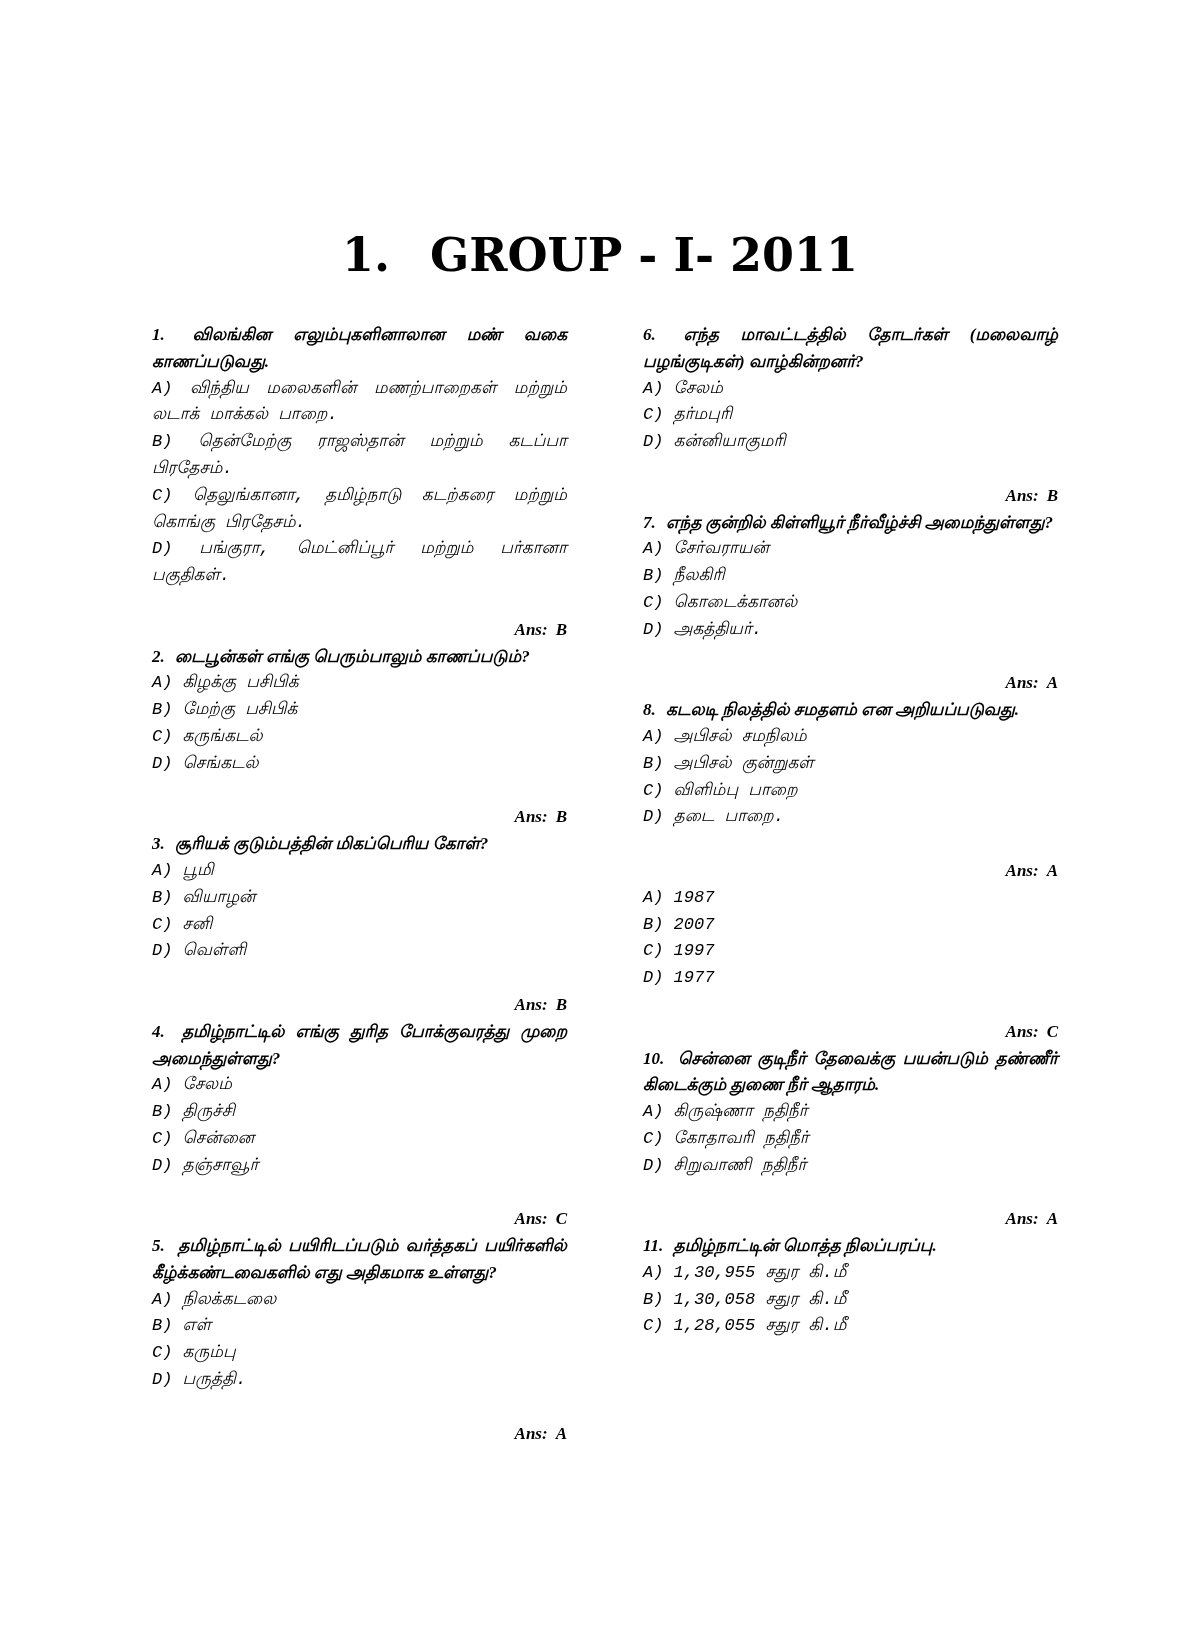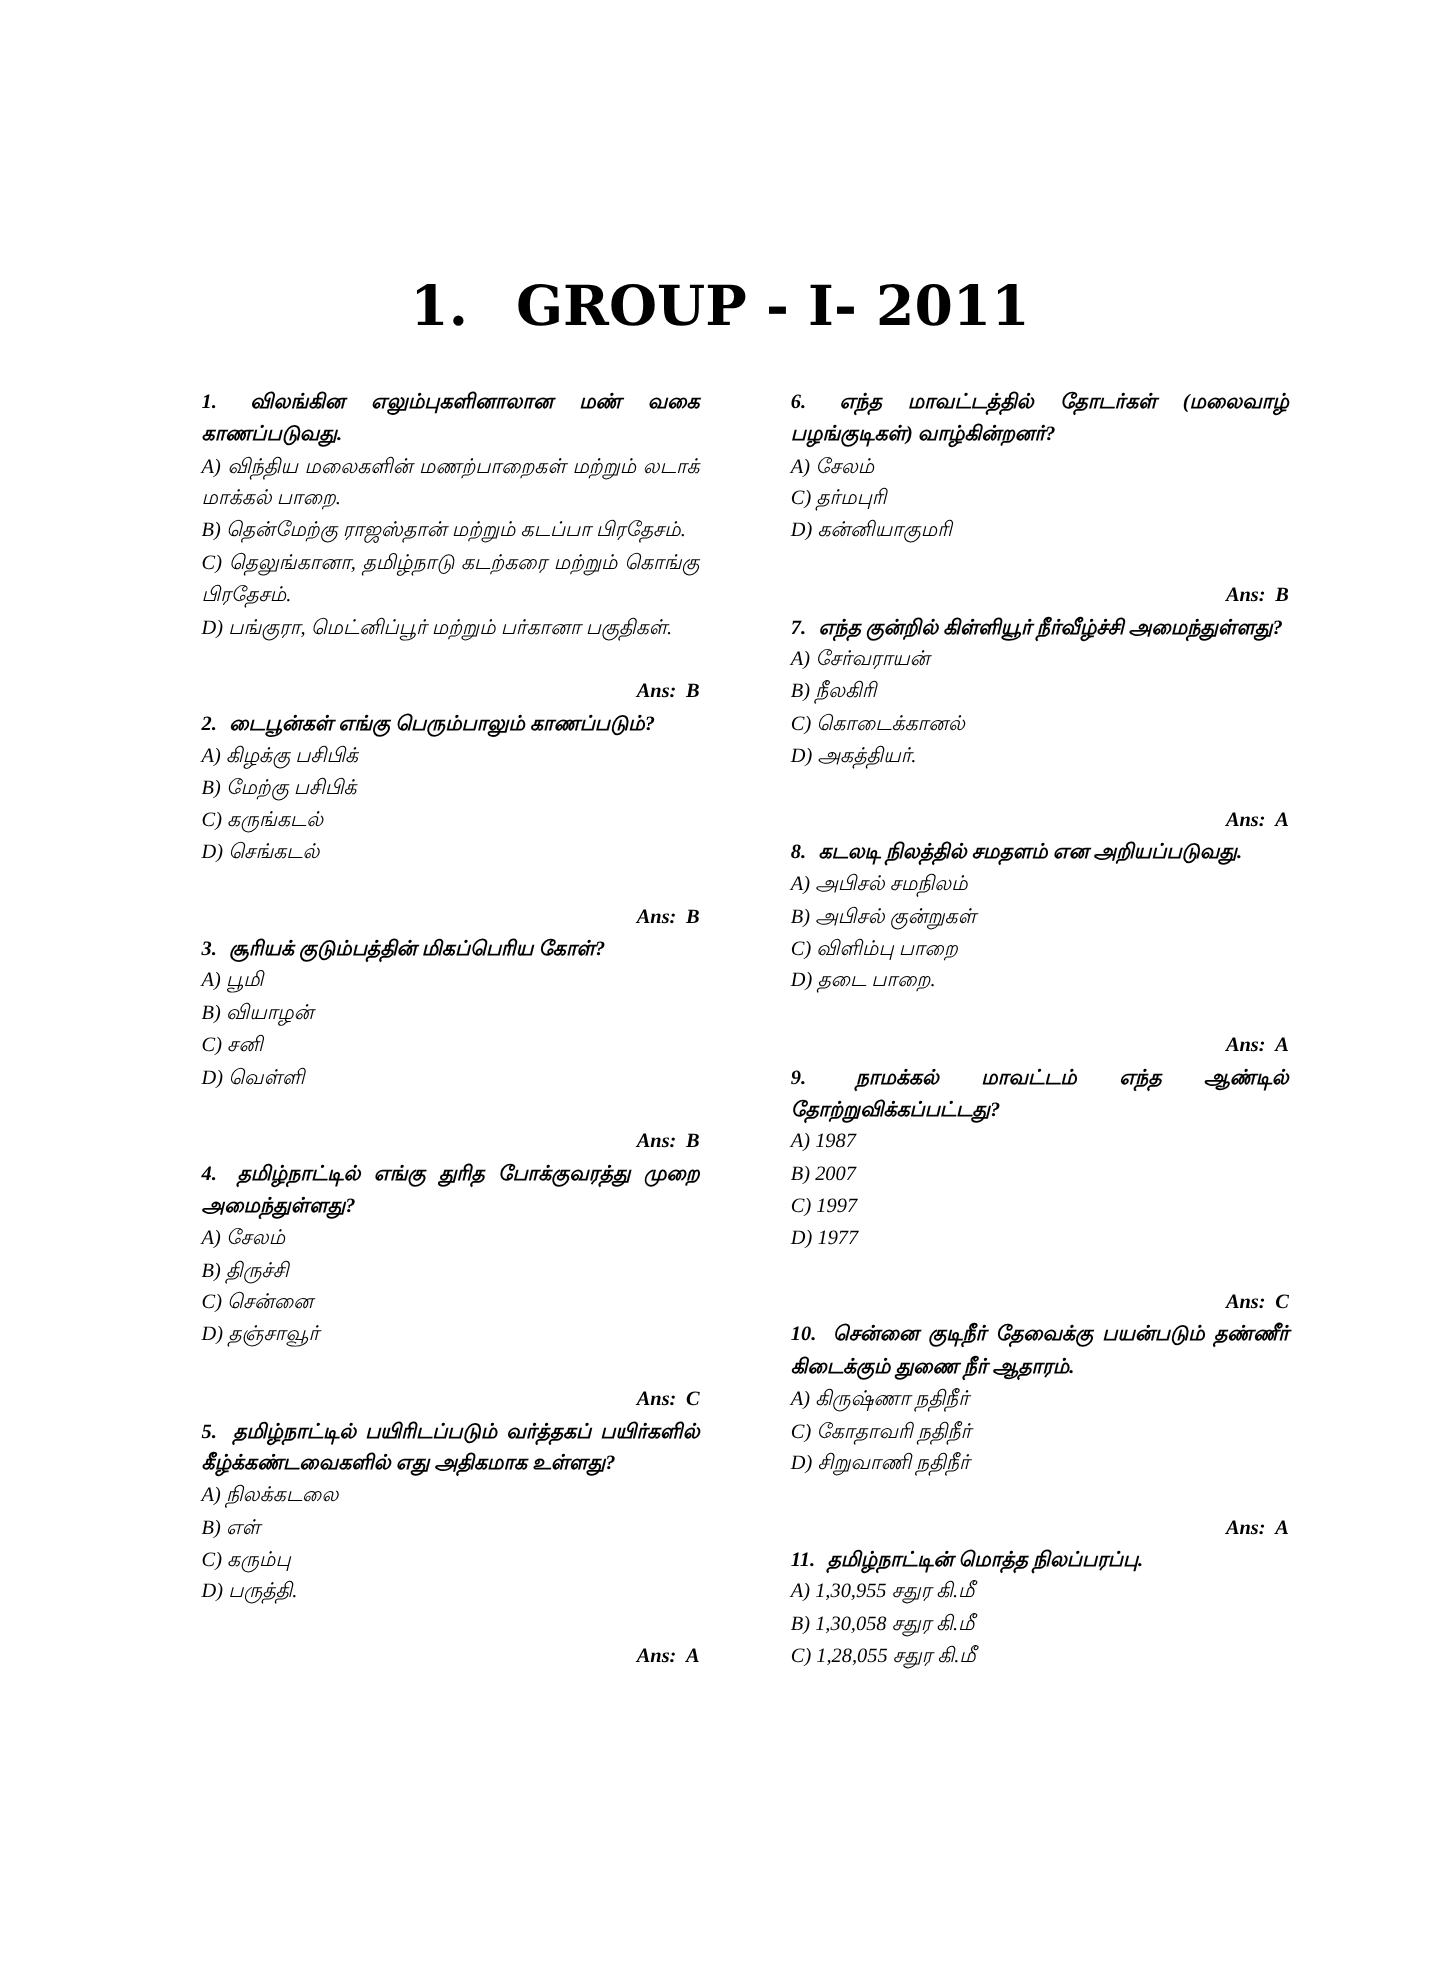--- a/index.html
+++ b/index.html
@@ -2,26 +2,26 @@
 <html><head>
 <meta charset="utf-8">
 <style>
   html, body { margin: 0; padding: 0; background: #ffffff; }
   body { width: 1200px; height: 1651px; position: relative; overflow: hidden;
          font-family: "Liberation Serif", "DejaVu Serif", serif; color: #000; }
   .title { position: absolute; top: 228px; left: 0; width: 1200px; text-align: center;
            font-family: "DejaVu Serif", "Liberation Serif", serif; font-weight: bold;
            font-size: 46px; letter-spacing: 0px; }
   .title .num { margin-right: 40px; }
-  .col { position: absolute; top: 322px; width: 415px; font-size: 17px; line-height: 26.8px; margin-left: 16px; }
+  .col { position: absolute; top: 322px; width: 415px; font-size: 17px; line-height: 26.8px; }
   .col.left { left: 152px; }
   .col.right { left: 643px; }
   .q { margin: 0; font-weight: bold; font-style: italic; text-align: justify; text-align-last: left; }
   .q .n { font-weight: bold; font-style: italic; margin-right: 6px; }
-  .opt { margin: 0; font-style: italic; text-align: justify; text-align-last: left; }
+  .opt { margin: 0; font-style: italic; text-align: justify; text-align-last: left; font-family: Liberation Mono, monospace; }
   .ans { margin: 26.8px 0 0 0; font-weight: bold; font-style: italic; text-align: right; }
   .ans .lab { margin-right: 8px; }
   .block { margin: 0; }
 </style>
 </head>
 <body>
 
 <div class="title">
   <span class="num">1.</span><span>GROUP - I- 2011</span>
 </div>
@@ -97,21 +97,20 @@
   <div class="block">
     <p class="q"><span class="n">8.</span> <span>கடலடி நிலத்தில் சமதளம் என அறியப்படுவது.</span></p>
     <p class="opt">A) அபிசல் சமநிலம்</p>
     <p class="opt">B) அபிசல் குன்றுகள்</p>
     <p class="opt">C) விளிம்பு பாறை</p>
     <p class="opt">D) தடை பாறை.</p>
     <p class="ans"><span class="lab">Ans:</span><span>A</span></p>
   </div>
 
   <div class="block">
-    <p class="q"><span class="n">9.</span> <span>நாமக்கல் மாவட்டம் எந்த ஆண்டில் தோற்றுவிக்கப்பட்டது?</span></p>
     <p class="opt">A) 1987</p>
     <p class="opt">B) 2007</p>
     <p class="opt">C) 1997</p>
     <p class="opt">D) 1977</p>
     <p class="ans"><span class="lab">Ans:</span><span>C</span></p>
   </div>
 
   <div class="block">
     <p class="q"><span class="n">10.</span> <span>சென்னை குடிநீர் தேவைக்கு பயன்படும் தண்ணீர் கிடைக்கும் துணை நீர் ஆதாரம்.</span></p>
     <p class="opt">A) கிருஷ்ணா நதிநீர்</p>

